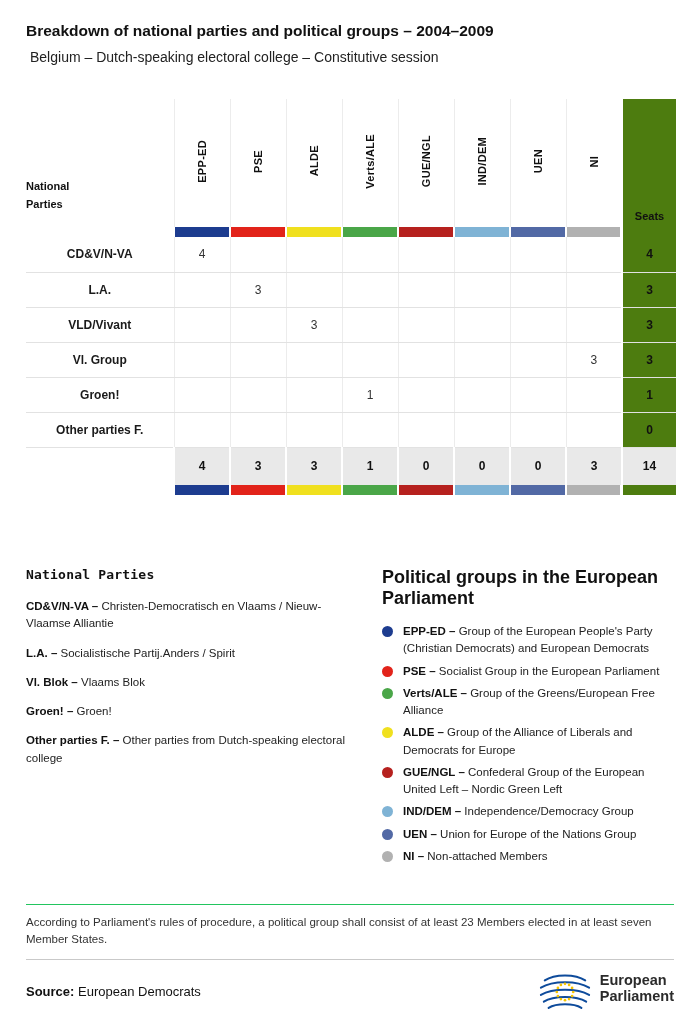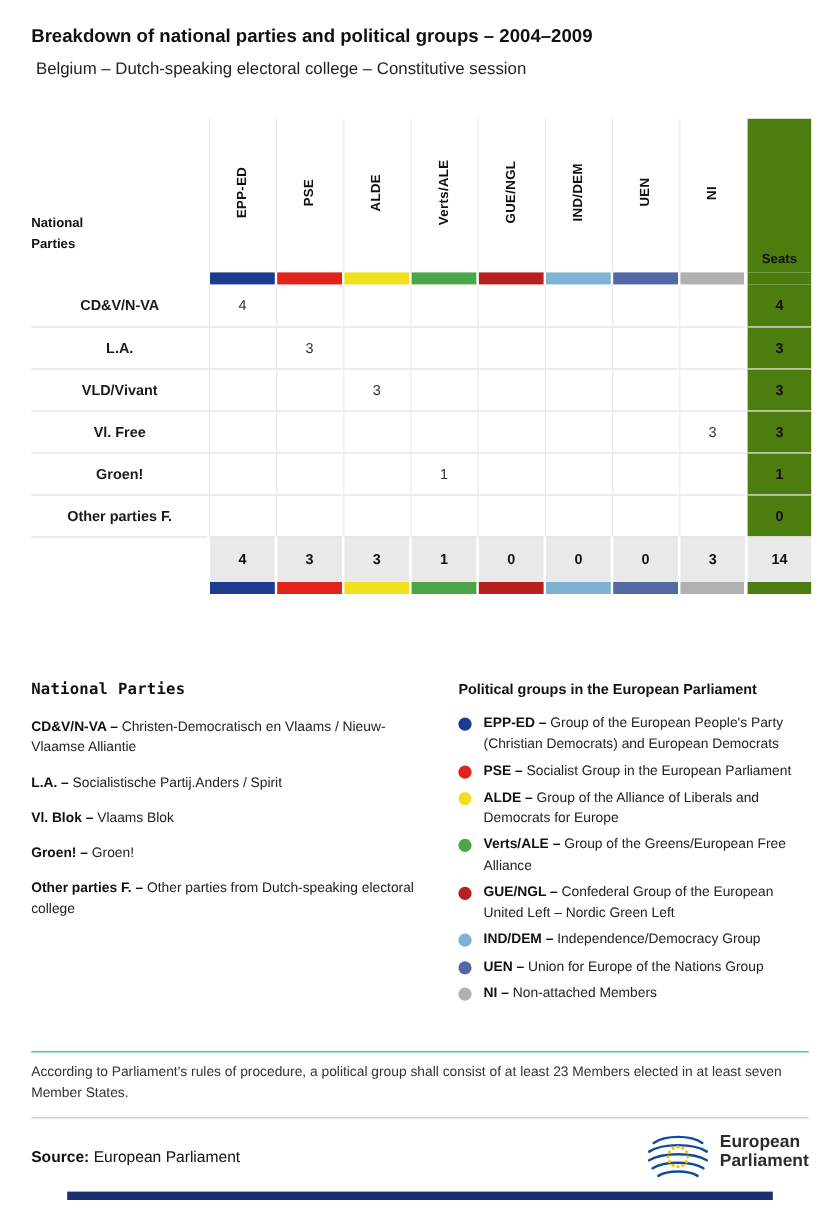--- a/index.html
+++ b/index.html
@@ -48,21 +48,21 @@
   
   .legends { display: flex; margin-top: 72px; }
   .legend-left { width: 330px; margin-right: 26px; flex: 0 0 330px; }
   .legend-right { flex: 1; }
   .legend-left h3 {
     font-family: "DejaVu Sans Mono", "Liberation Mono", monospace;
     font-size: 13px; font-weight: 700; margin: 0 0 16px; color: #111; letter-spacing: .2px;
   }
   .np-item { font-size: 11.5px; line-height: 1.5; margin: 12px 0 8px; color: #222; }
   .np-item strong, .pg-text strong { color: #111; }
-  .legend-right h3 { font-size: 12px; font-weight: 700; margin: 0 0 14px; color: #111; }
+  .legend-right h3 { font-size: 18px; font-weight: 700; margin: 0 0 14px; color: #111; }
   .pg-item { display: flex; margin-bottom: 5px; }
   .dot { flex: 0 0 11px; width: 11px; height: 11px; border-radius: 50%; margin: 3px 10px 0 0; }
   .pg-text { margin: 0; font-size: 11.5px; line-height: 1.5; color: #222; }
 
   
   .footnote {
     margin-top: 34px; border-top: 1px solid #22c55e; border-bottom: 1px solid #c9c9c9;
     padding: 9px 0 10px; font-size: 11.5px; line-height: 1.5; color: #333;
   }
   .footnote p { margin: 0; }
@@ -164,21 +164,21 @@
       <td class="val"></td>
       <td class="val">3</td>
       <td class="val"></td>
       <td class="val"></td>
       <td class="val"></td>
       <td class="val"></td>
       <td class="val"></td>
       <td class="val seats-cell seats-val">3</td>
     </tr>
     <tr class="party-row">
-      <th class="party-cell">Vl. Free</th>
+      <th class="party-cell">Vl. Group</th>
       <td class="val"></td>
       <td class="val"></td>
       <td class="val"></td>
       <td class="val"></td>
       <td class="val"></td>
       <td class="val"></td>
       <td class="val"></td>
       <td class="val">3</td>
       <td class="val seats-cell seats-val">3</td>
     </tr>
@@ -262,26 +262,26 @@
     <h3>Political groups in the European Parliament</h3>
     <div class="pg-item">
       <span class="dot" style="background: rgb(29, 60, 143);"></span>
       <p class="pg-text"><strong>EPP-ED –</strong> <span>Group of the European People's Party (Christian Democrats) and European Democrats</span></p>
     </div>
     <div class="pg-item">
       <span class="dot" style="background: rgb(226, 35, 26);"></span>
       <p class="pg-text"><strong>PSE –</strong> <span>Socialist Group in the European Parliament</span></p>
     </div>
     <div class="pg-item">
+      <span class="dot" style="background: rgb(74, 166, 72);"></span>
+      <p class="pg-text"><strong>Verts/ALE –</strong> <span>Group of the Greens/European Free Alliance</span></p>
+    </div>
+    <div class="pg-item">
       <span class="dot" style="background: rgb(240, 224, 30);"></span>
       <p class="pg-text"><strong>ALDE –</strong> <span>Group of the Alliance of Liberals and Democrats for Europe</span></p>
-    </div>
-    <div class="pg-item">
-      <span class="dot" style="background: rgb(74, 166, 72);"></span>
-      <p class="pg-text"><strong>Verts/ALE –</strong> <span>Group of the Greens/European Free Alliance</span></p>
     </div>
     <div class="pg-item">
       <span class="dot" style="background: rgb(182, 33, 30);"></span>
       <p class="pg-text"><strong>GUE/NGL –</strong> <span>Confederal Group of the European United Left – Nordic Green Left</span></p>
     </div>
     <div class="pg-item">
       <span class="dot" style="background: rgb(127, 179, 213);"></span>
       <p class="pg-text"><strong>IND/DEM –</strong> <span>Independence/Democracy Group</span></p>
     </div>
     <div class="pg-item">
@@ -293,21 +293,21 @@
       <p class="pg-text"><strong>NI –</strong> <span>Non-attached Members</span></p>
     </div>
   </div>
 </div>
 
 <div class="footnote">
   <p>According to Parliament's rules of procedure, a political group shall consist of at least 23 Members elected in at least seven Member States.</p>
 </div>
 
 <div class="footer">
-  <p class="source"><strong>Source:</strong> <span>European Parliament</span></p>
+  <p class="source"><strong>Source:</strong> <span>European Democrats</span></p>
   <div class="logo">
     <svg width="52" height="40" viewBox="0 0 54 40" aria-hidden="true">
       <g fill="none" stroke="#0e4b9b" stroke-width="2.1" stroke-linecap="round">
         <path d="M6 8 C 16 1, 38 1, 48 8"></path>
         <path d="M2 15.5 C 14 8, 40 8, 52 15.5"></path>
         <path d="M2 23 C 14 16, 40 16, 52 23"></path>
         <path d="M5 30 C 15 23.5, 39 23.5, 49 30"></path>
         <path d="M10 36.5 C 18 31.5, 36 31.5, 44 36.5"></path>
       </g>
       <g fill="#f5c400">

